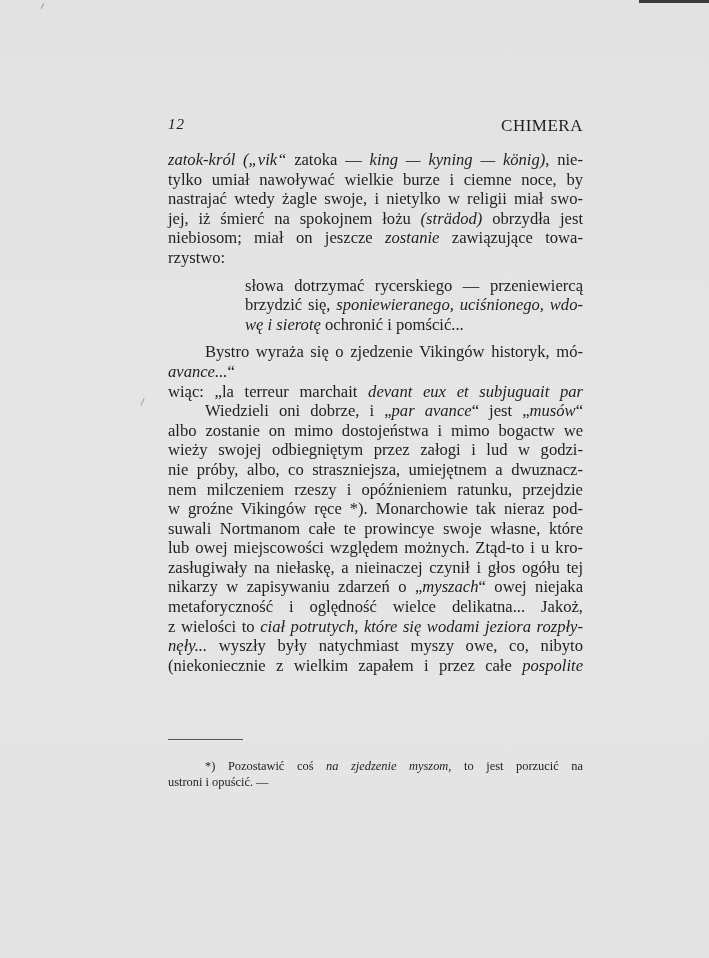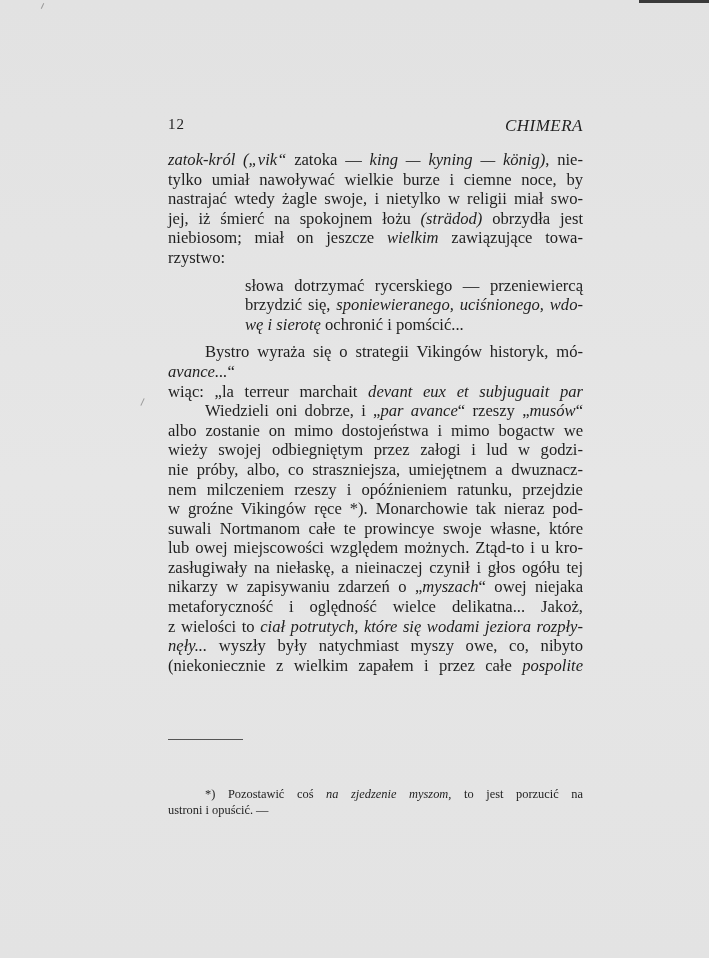--- a/index.html
+++ b/index.html
@@ -10,31 +10,31 @@
       color: #1e1e1e;
       position: relative;
     }
     .page {
       position: absolute; left: 0; top: 0; width: 709px; height: 958px;
       background: linear-gradient(180deg, #e2e2e2 0%, #e6e6e6 50%, #e3e3e3 100%);
     }
     .topedge { position: absolute; right: 0; top: 0; width: 70px; height: 3px; background: #3a3a3a; }
     .col { position: absolute; left: 168px; width: 415px; }
     .header { top: 116px; height: 22px; }
-    .pagenum { position: absolute; left: 0; top: 0; font-size: 15px; letter-spacing: 1px; }
-    .running { position: absolute; right: 0; top: 0; font-style: italic; font-size: 17px; letter-spacing: 0.5px; }
+    .pagenum { position: absolute; left: 0; top: 0; font-style: italic; font-size: 15px; letter-spacing: 1px; }
+    .running { position: absolute; right: 0; top: 0; font-size: 17px; letter-spacing: 0.5px; }
     .body { top: 150px; font-size: 16.6px; line-height: 19.6px; text-align: justify; }
     .line { display: block; white-space: nowrap; text-align: justify; text-align-last: justify; height: 19.6px; }
     .line.last { text-align-last: left; }
     .indent { padding-left: 37px; }
     .quote { padding-left: 77px; }
     .gap { height: 8px; }
     i { font-style: italic; }
     .rule { position: absolute; left: 168px; top: 739px; width: 75px; border-top: 1px solid #555; }
-    .foot { top: 758px; font-size: 12.4px; line-height: 16px; margin-top: 28px; }
+    .foot { top: 758px; font-size: 12.4px; line-height: 16px; }
     .foot .line { height: 16px; }
     .foot .indent { padding-left: 37px; }
     .speck { position: absolute; width: 1px; height: 6px; background: #9a9a9a; transform: rotate(25deg); }
   </style>
 </head>
 <body>
 
 <div class="page">
   <div class="topedge"></div>
   <div class="speck" style="left:42px;top:3px;"></div>
@@ -43,31 +43,31 @@
   <div class="col header">
     <span class="pagenum">12</span>
     <span class="running">CHIMERA</span>
   </div>
 
   <div class="col body" id="body">
     <span class="line"><i>zatok-król („vik“</i><span> zatoka — </span><i>king — kyning — könig)</i><span>, nie-</span></span>
     <span class="line"><span>tylko umiał nawoływać wielkie burze i ciemne noce, by</span></span>
     <span class="line"><span>nastrajać wtedy żagle swoje, i nietylko w religii miał swo-</span></span>
     <span class="line"><span>jej, iż śmierć na spokojnem łożu </span><i>(strädod)</i><span> obrzydła jest</span></span>
-    <span class="line"><span>niebiosom; miał on jeszcze </span><i>wielkim</i><span> zawiązujące towa-</span></span>
+    <span class="line"><span>niebiosom; miał on jeszcze </span><i>zostanie</i><span> zawiązujące towa-</span></span>
     <span class="line last"><span>rzystwo:</span></span>
     <div class="gap"></div>
     <span class="line quote"><span>słowa dotrzymać rycerskiego — przeniewiercą</span></span>
     <span class="line quote"><span>brzydzić się, </span><i>sponiewieranego, uciśnionego, wdo-</i></span>
     <span class="line quote last"><i>wę i sierotę</i><span> ochronić i pomścić...</span></span>
     <div class="gap"></div>
-    <span class="line indent"><span>Bystro wyraża się o strategii Vikingów historyk, mó-</span></span>
+    <span class="line indent"><span>Bystro wyraża się o zjedzenie Vikingów historyk, mó-</span></span>
     <span class="line last"><i>avance...</i><span>“</span></span>
     <span class="line"><span>wiąc: „la terreur marchait </span><i>devant eux et subjuguait par</i></span>
-    <span class="line indent"><span>Wiedzieli oni dobrze, i „</span><i>par avance</i><span>“ rzeszy „</span><i>musów</i><span>“</span></span>
+    <span class="line indent"><span>Wiedzieli oni dobrze, i „</span><i>par avance</i><span>“ jest „</span><i>musów</i><span>“</span></span>
     <span class="line"><span>albo zostanie on mimo dostojeństwa i mimo bogactw we</span></span>
     <span class="line"><span>wieży swojej odbiegniętym przez załogi i lud w godzi-</span></span>
     <span class="line"><span>nie próby, albo, co straszniejsza, umiejętnem a dwuznacz-</span></span>
     <span class="line"><span>nem milczeniem rzeszy i opóźnieniem ratunku, przejdzie</span></span>
     <span class="line"><span>w groźne Vikingów ręce *). Monarchowie tak nieraz pod-</span></span>
     <span class="line"><span>suwali Nortmanom całe te prowincye swoje własne, które</span></span>
     <span class="line"><span>lub owej miejscowości względem możnych. Ztąd-to i u kro-</span></span>
     <span class="line"><span>zasługiwały na niełaskę, a nieinaczej czynił i głos ogółu tej</span></span>
     <span class="line"><span>nikarzy w zapisywaniu zdarzeń o „</span><i>myszach</i><span>“ owej niejaka</span></span>
     <span class="line"><span>metaforyczność i oględność wielce delikatna... Jakoż,</span></span>

